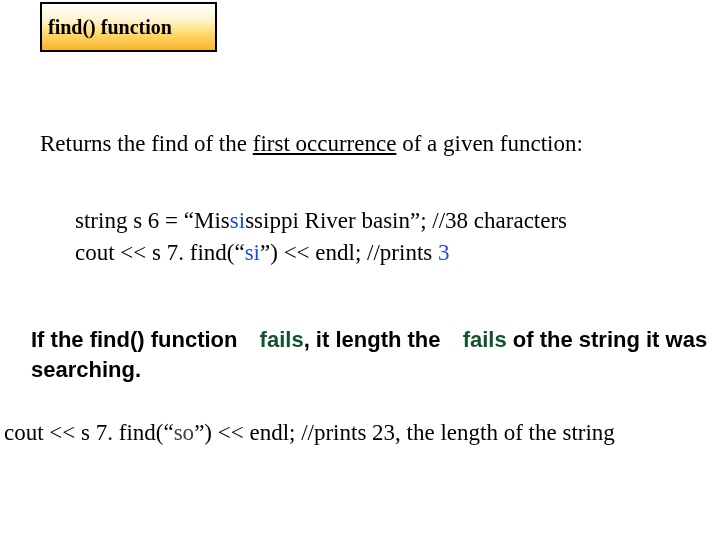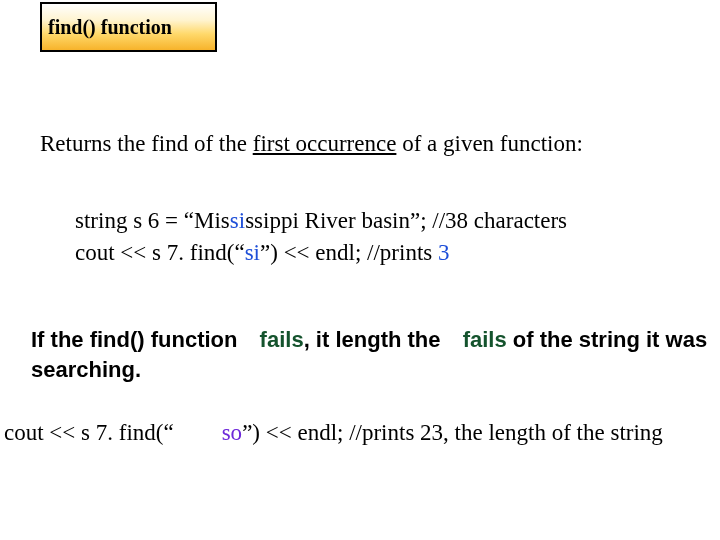--- a/index.html
+++ b/index.html
@@ -61,21 +61,21 @@
   }
   .fails .r { color: #14532d; margin-left: 16px; }
   .code2 {
     position: absolute;
     top: 420px;
     left: 4px;
     right: 10px;
     font-size: 23px;
     color: #000;
   }
-  .code2 .r { color: #6d28d9; margin-left: 48px; }
+  .code2 .r { color: #404040; }
 </style>
 </head>
 <body>
 
 <div class="title-box">
   <span>find() function</span>
 </div>
 
 <div class="intro">
   <span>Returns the find of the </span><span class="u">first occurrence</span><span> of a given function:</span>

